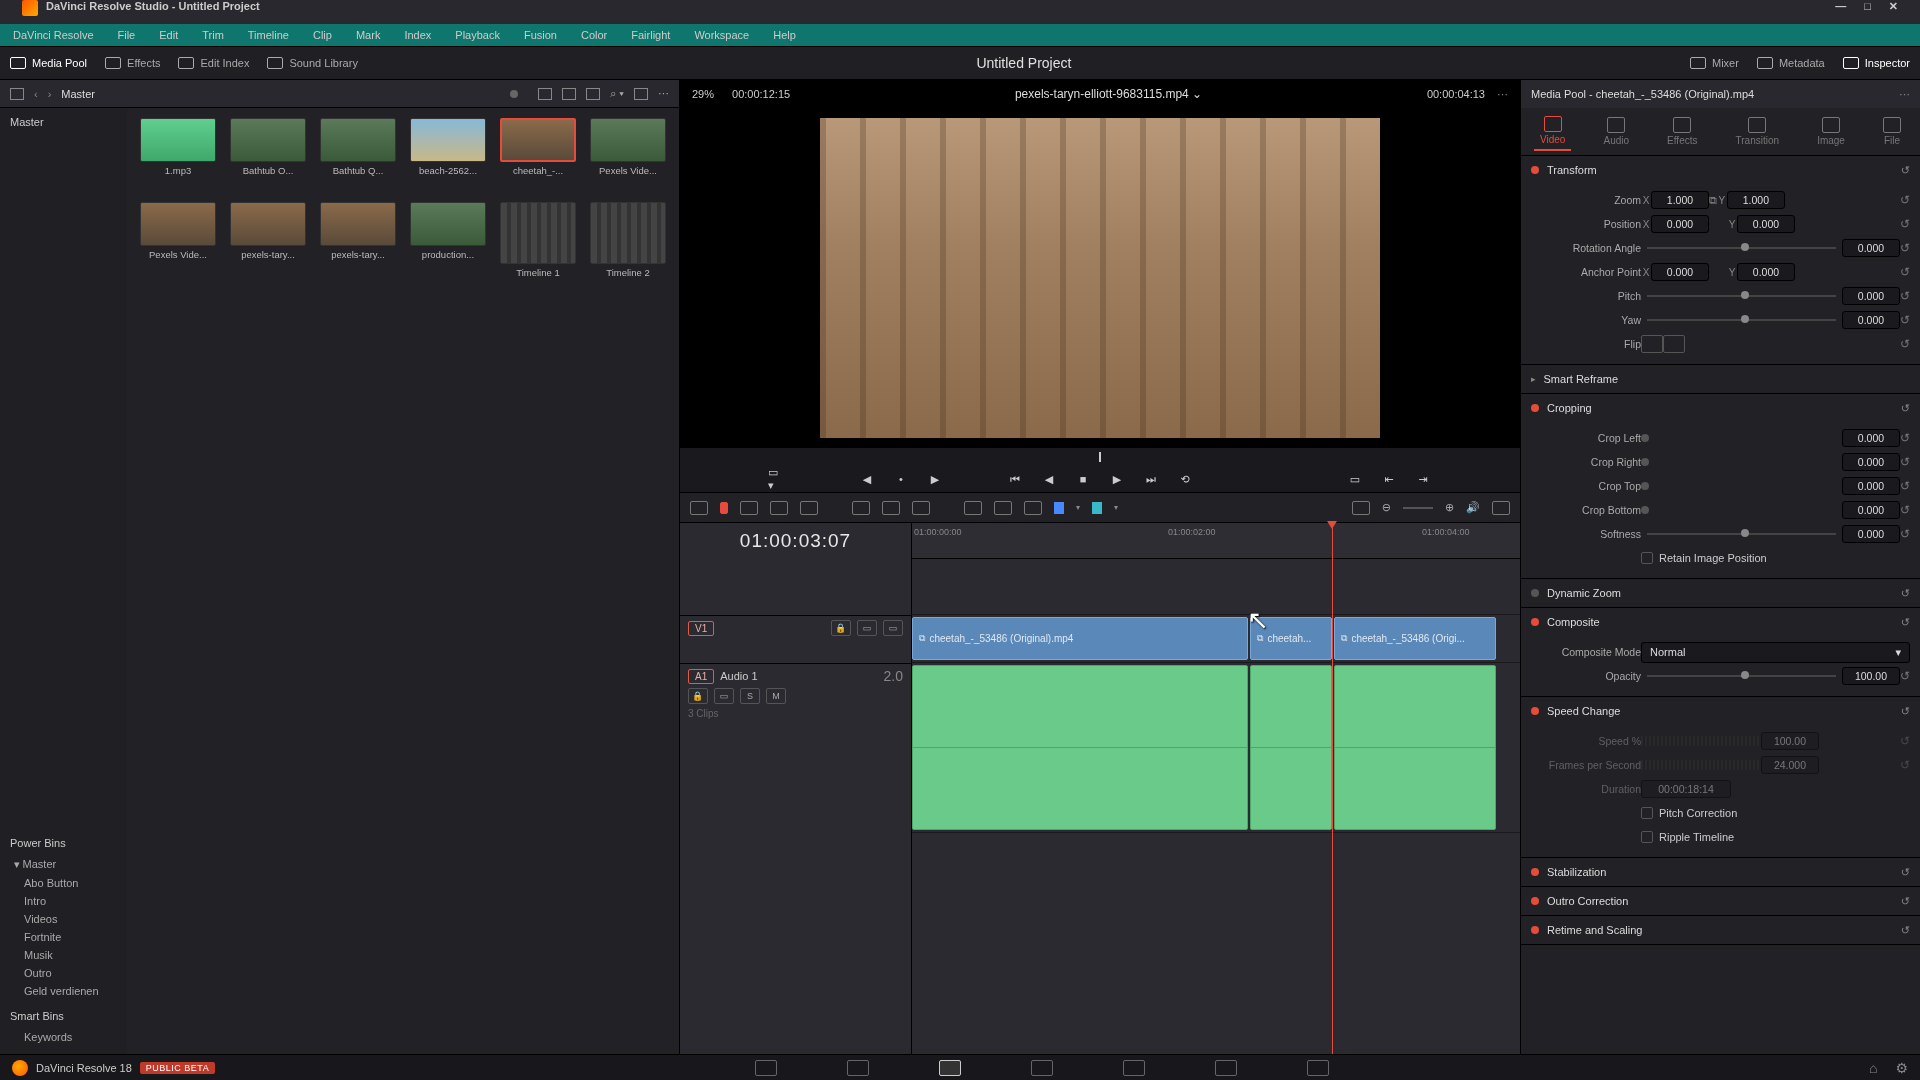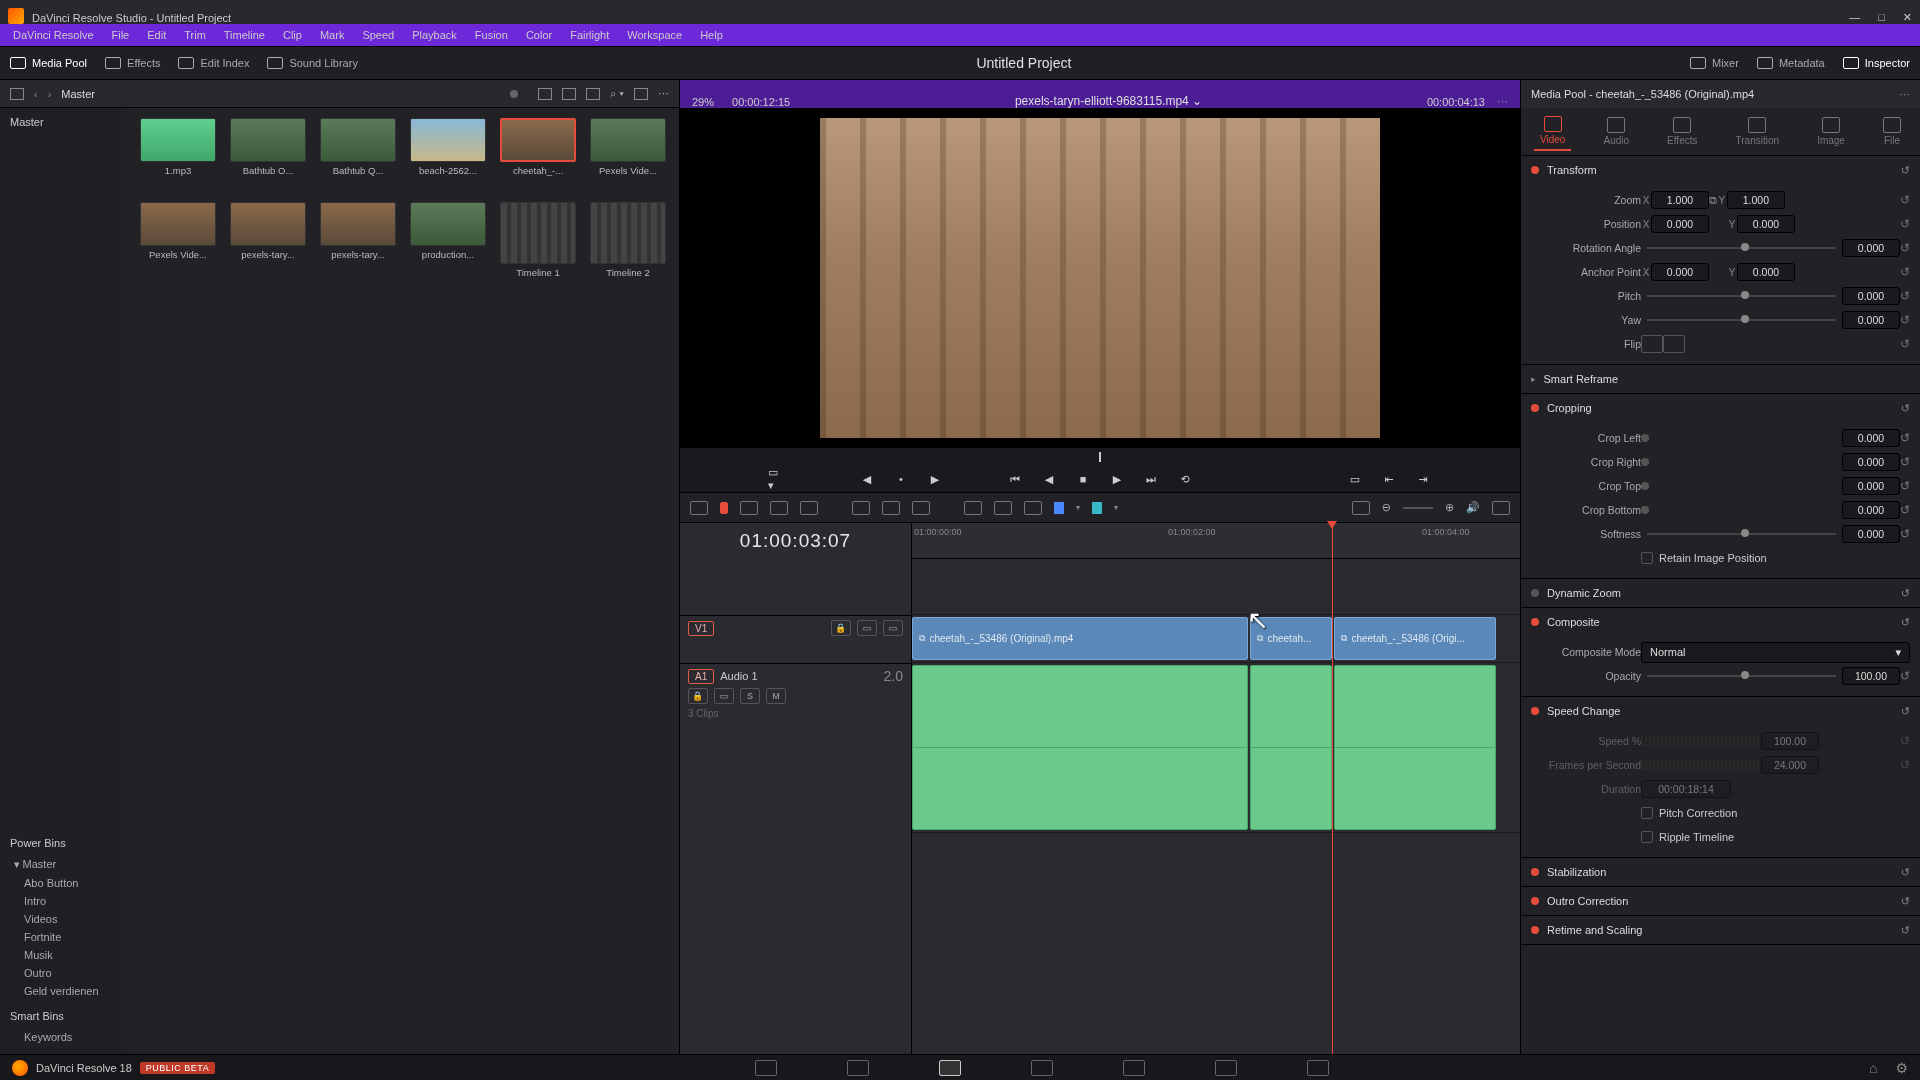--- a/index.html
+++ b/index.html
@@ -1,25 +1,25 @@
 <!DOCTYPE html>
 <html><head>
 <meta charset="utf-8">
 <style>
 * { margin: 0; padding: 0; box-sizing: border-box; font-family: -apple-system, BlinkMacSystemFont, "Segoe UI", Arial, sans-serif; }
 body { background: #1a1a1a; color: #ccc; font-size: 11px; overflow: hidden; width: 1920px; height: 1080px; }
 
 
-.titlebar { height: 24px; background: #28282e; display: flex; align-items: flex-end; padding: 0 8px; color: #ccc; }
+.titlebar { height: 24px; background: #28282e; display: flex; align-items: flex-start; padding: 0 22px; color: #ccc; font-weight: bold; }
 .titlebar .app-icon { width: 16px; height: 16px; background: linear-gradient(135deg,#ff5500,#ffaa00); border-radius: 2px; margin-right: 8px; }
 .titlebar .win-controls { margin-left: auto; display: flex; gap: 18px; }
 .titlebar .win-controls span { cursor: pointer; }
 
 
-.menubar { height: 22px; background: #6d28d9; display: flex; align-items: center; padding: 0 6px; gap: 4px; font-size: 11px; }
+.menubar { height: 22px; background: #0f766e; display: flex; align-items: center; padding: 0 6px; gap: 10px; font-size: 11px; }
 .menubar span { padding: 2px 7px; color: #ccc; }
 
 
 .panelbar { height: 34px; background: #1f1f24; display: flex; align-items: center; padding: 0 10px; border-top: 1px solid #000; border-bottom: 1px solid #000; }
 .panelbar-left, .panelbar-right { display: flex; gap: 18px; align-items: center; }
 .panelbar-center { flex: 1; text-align: center; font-size: 14px; color: #e0e0e0; }
 .panel-btn { display: flex; align-items: center; gap: 6px; color: #aaa; cursor: pointer; }
 .panel-btn.active { color: #fff; }
 .panel-icon { width: 16px; height: 12px; border: 1px solid currentColor; border-radius: 2px; display: inline-block; }
 
@@ -46,21 +46,21 @@
 .thumb.selected .preview { border: 2px solid #e64b3c; }
 .thumb .preview.audio { background: linear-gradient(#5fcf8f,#3fa86b); }
 .thumb .preview.video { background: linear-gradient(#5a7a5a,#3a5a3a); }
 .thumb .preview.forest { background: linear-gradient(#8a6a4a,#5a4a3a); }
 .thumb .preview.beach { background: linear-gradient(#88b8d8,#c8b888); }
 .thumb .preview.timeline { background: repeating-linear-gradient(90deg,#444 0 6px,#333 6px 10px); }
 .thumb .label { font-size: 9.5px; color: #bbb; margin-top: 3px; white-space: nowrap; overflow: hidden; text-overflow: ellipsis; width: 76px; text-align: center; }
 
 
 .center-col { flex: 1; display: flex; flex-direction: column; background: #1a1a1e; }
-.viewer-header { height: 28px; background: #4c1d95; display: flex; align-items: flex-end; padding: 0 12px; }
+.viewer-header { height: 28px; background: #000000; display: flex; align-items: center; padding: 0 12px; }
 .viewer-header .zoom { color: #ccc; }
 .viewer-header .tcL { margin-left: 18px; color: #ccc; }
 .viewer-header .title { flex: 1; text-align: center; color: #ddd; font-size: 12px; }
 .viewer-header .tcR { color: #ccc; }
 .viewer-header .opt { margin-left: 12px; color: #888; cursor: pointer; }
 .viewer { flex: 0 0 340px; display: flex; align-items: center; justify-content: center; background: #000; }
 .viewer-frame { width: 560px; height: 320px; background: linear-gradient(180deg,#b89878 0%,#a08060 40%,#8a6a4a 100%); position: relative; overflow: hidden; }
 .viewer-frame::before { content:''; position:absolute; inset:0; background: repeating-linear-gradient(90deg, rgba(60,40,20,.25) 0 6px, transparent 6px 40px); }
 .scrub { height: 18px; background: #1a1a1e; display: flex; align-items: center; justify-content: center; }
 .scrub .marker { width: 2px; height: 10px; background: #ccc; }
@@ -159,21 +159,21 @@
 </div>
 
 <div class="menubar">
   <span>DaVinci Resolve</span>
   <span>File</span>
   <span>Edit</span>
   <span>Trim</span>
   <span>Timeline</span>
   <span>Clip</span>
   <span>Mark</span>
-  <span>Speed</span>
+  <span>Index</span>
   <span>Playback</span>
   <span>Fusion</span>
   <span>Color</span>
   <span>Fairlight</span>
   <span>Workspace</span>
   <span>Help</span>
 </div>
 
 <div class="panelbar">
   <div class="panelbar-left">

